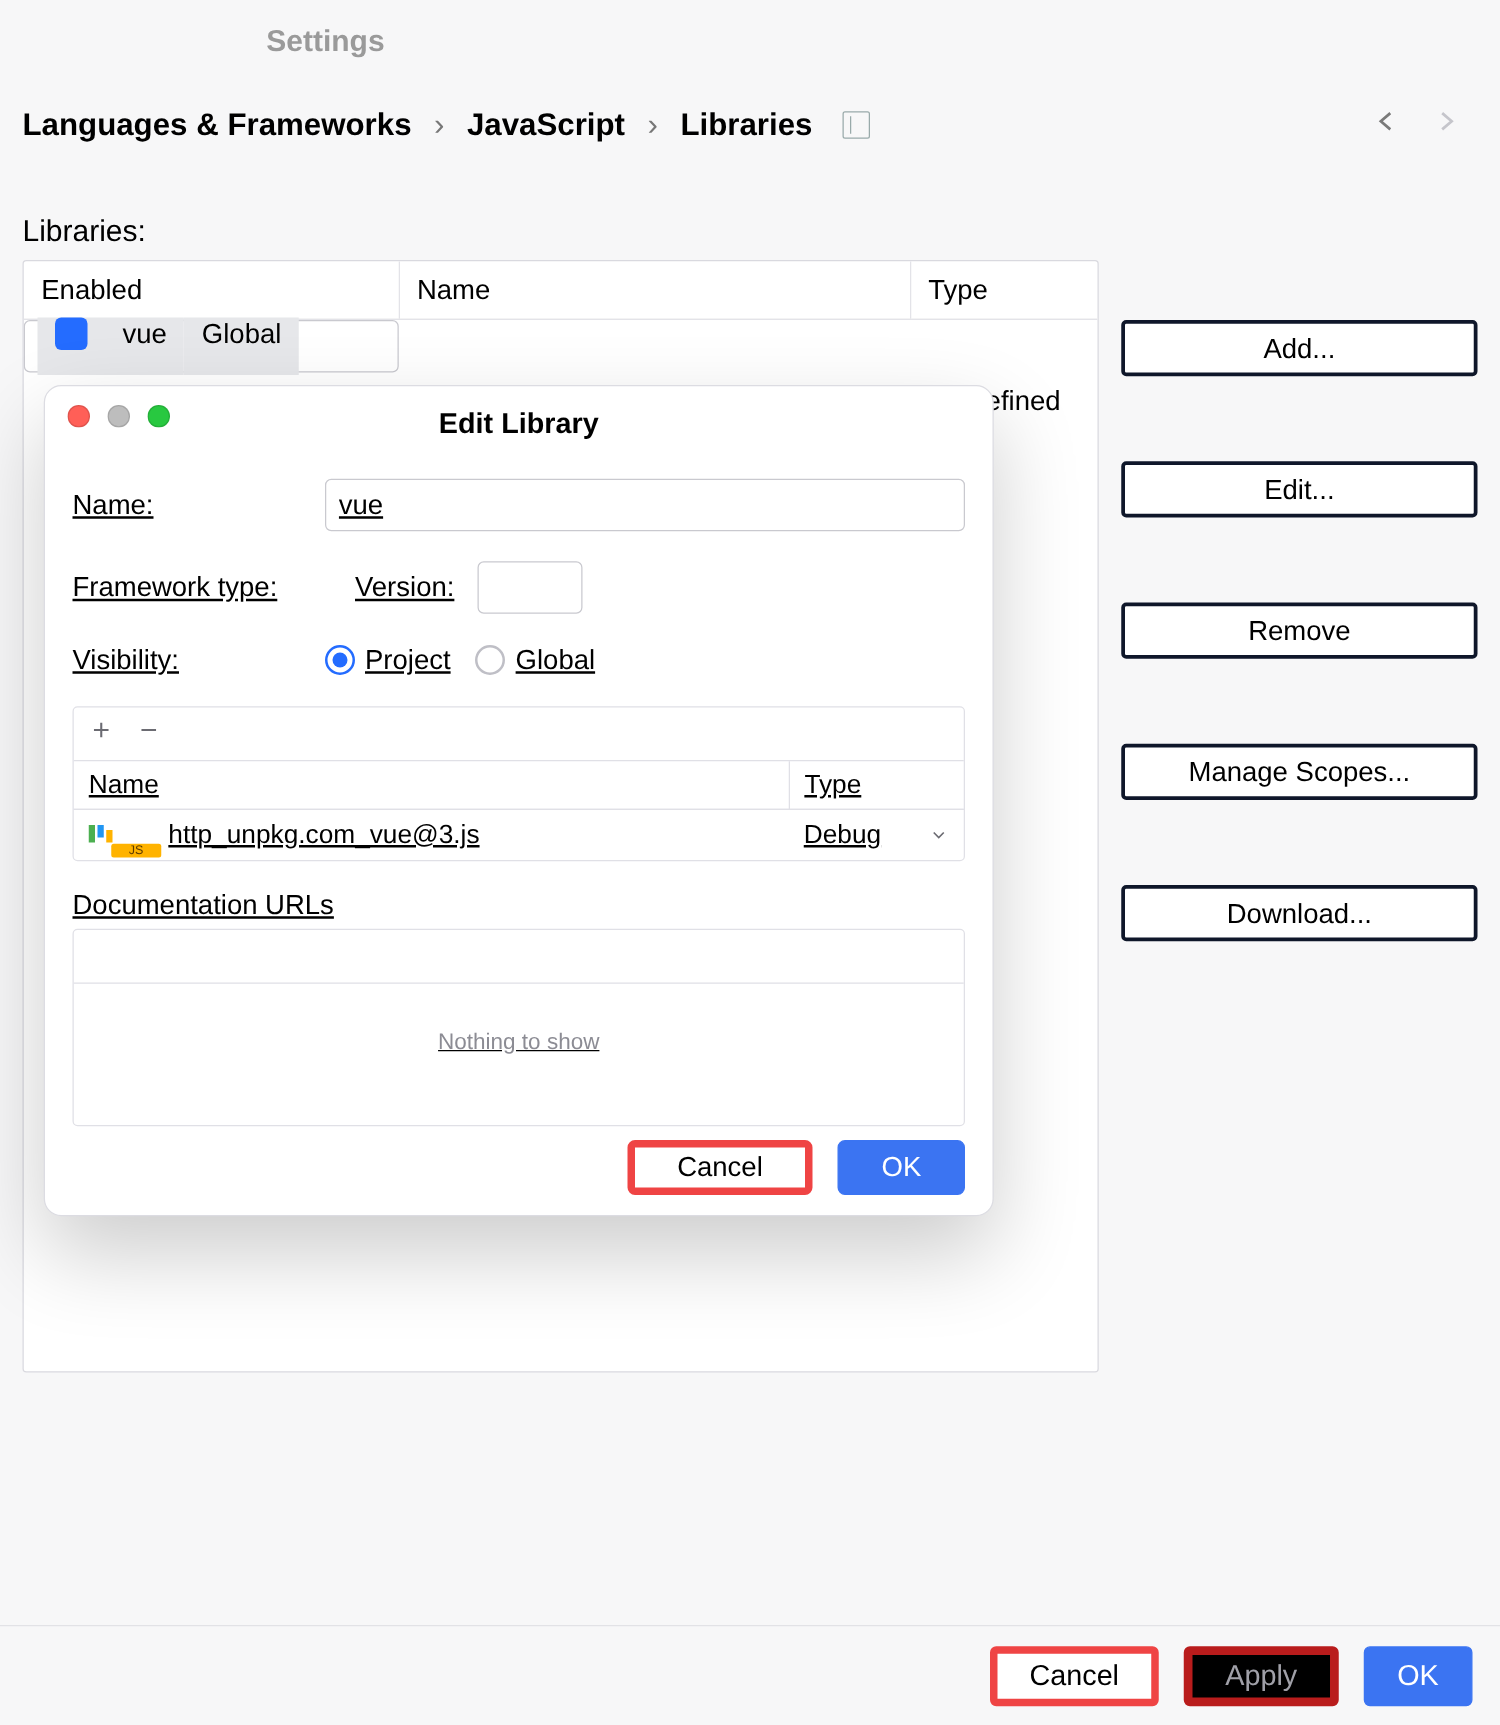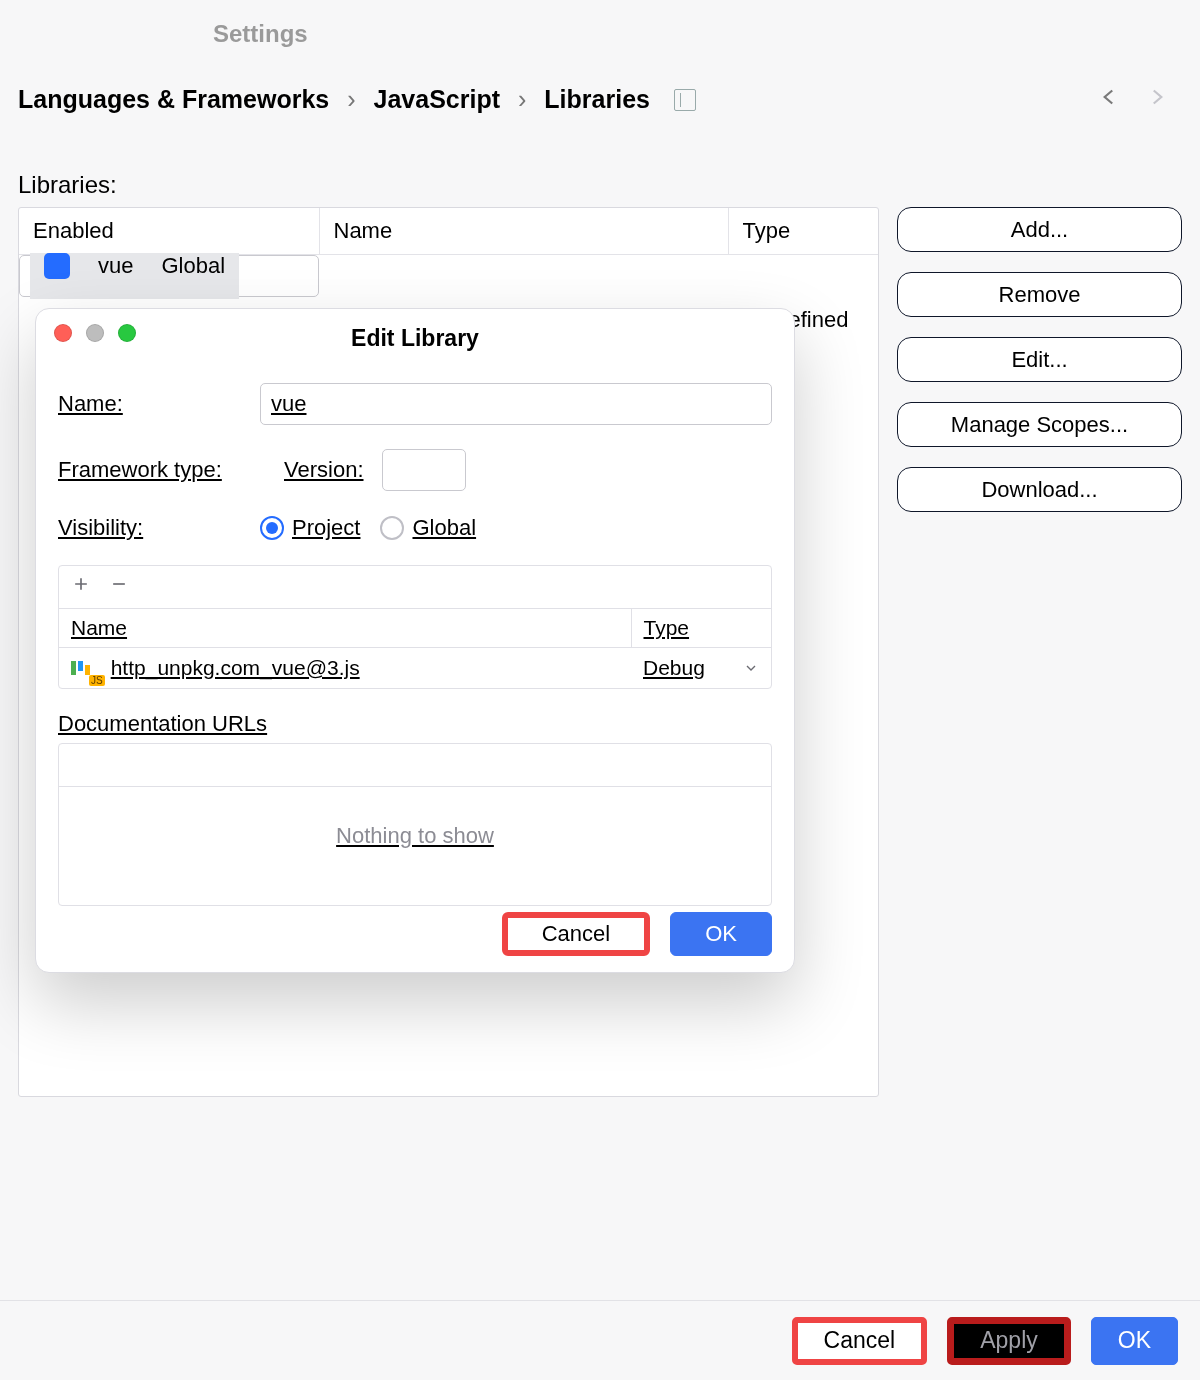--- a/index.html
+++ b/index.html
@@ -17,21 +17,21 @@
   .bc-icon::after { content:""; display:block; width:8px; height:14px; border-left:1.5px solid #9aa; }
   .nav-arrows { display:flex; gap:22px; color:#7a7a7a; padding-right:6px;}
   .nav-arrows svg { width:26px; height:26px; }
 
   
   .content { padding: 56px 18px 0 18px; height: calc(100% - 200px); }
   .lib-label { font-size: 24px; margin-bottom: 8px; }
   .lib-row { display:flex; gap:18px; align-items:flex-start; }
   .lib-table-wrap { flex:1; border:1px solid #d9d9df; border-radius:3px; background:#fff; overflow:hidden; height:890px;}
   .lib-side { width:285px; display:flex; flex-direction:column; gap:20px; }
-  .side-btn { border:1px solid #0f172a; background:#fff; height:45px; border-radius:14px; font-size:22px; cursor:pointer; }
+  .side-btn { border:3px solid #0f172a; background:#fff; height:45px; border-radius:4px; font-size:22px; cursor:pointer;margin-top:48px; }
 
   table.libtab { width:100%; border-collapse:collapse; font-size:22px;}
   table.libtab th { text-align:left; font-weight:400; height:46px; padding:0 14px; border-bottom:1px solid #e3e3e8; color:#000;}
   table.libtab th + th { border-left:1px solid #e3e3e8;}
   table.libtab td { height:46px; padding:0 14px;}
   table.libtab tr.sel td { background:#e6e7ea;}
   table.libtab td.ck { text-align:center; }
 
   .cbx { display:inline-flex; width:26px; height:26px; border-radius:5px; align-items:center; justify-content:center; }
   .cbx.blue { background:#246cff; }
@@ -72,26 +72,26 @@
   .tool-strip .bar { display:flex; gap:18px; padding:8px 12px; border-bottom:1px solid #e0e0e6;}
   .tool-strip .bar svg { width:20px; height:20px; stroke:#6b6b72; }
   .tool-strip table { width:100%; border-collapse:collapse; font-size:21px;}
   .tool-strip th { text-align:left; font-weight:400; height:38px; padding:0 12px; border-bottom:1px solid #e0e0e6; border-right:1px solid #e0e0e6;}
   .tool-strip th:last-child{border-right:none;}
   .tool-strip td { height:40px; padding:0 12px;}
   .tool-strip td.typecell{ display:flex; align-items:center; justify-content:space-between;}
   .file-ic { display:inline-block; width:20px; height:20px; margin-right:6px; vertical-align:middle; position:relative;}
   .file-ic::before{content:""; position:absolute; left:0; top:2px; width:5px; height:14px; background:#4caf50;}
   .file-ic::after{content:""; position:absolute; left:7px; top:2px; width:5px; height:10px; background:#2196f3; box-shadow:7px 4px 0 0 #ffb300;}
-  .jsbadge{ display:inline-block; font-size:10px; background:#ffb300; color:#5c3a00; padding:0 2px; border-radius:2px; vertical-align:bottom; margin-left:-8px; margin-right:6px; position:relative; top:6px;}
+  .jsbadge{ display:inline-block; font-size:10px; background:#ffb300; color:#5c3a00; padding:0 14px; border-radius:2px; vertical-align:bottom; margin-left:-8px; margin-right:6px; position:relative; top:6px;}
 
   .doc-head { margin-top:22px; margin-bottom:6px; font-size:22px;}
   .doc-box { border:1px solid #e0e0e6; border-radius:4px;}
   .doc-box .bar { display:flex; gap:22px; padding:8px 12px; border-bottom:1px solid #e0e0e6;}
-  .doc-empty { text-align:center; color:#8c8c94; padding:36px 0 56px 0; font-size:22px;}
+  .doc-empty { text-align:center; color:#8c8c94; padding:36px 0 56px 0; font-size:18px;}
 
   .dlg-footer { position:absolute; bottom:16px; right:22px; display:flex; gap:20px;}
   .dlg-footer .btn { height:44px; padding:0 34px; font-size:22px; border-radius:6px; cursor:pointer;}
 
   .chev { stroke:#6b6b72; }
 </style>
 </head>
 <body>
 <div class="app">
 
@@ -141,22 +141,22 @@
           <tr>
             <td class="ck"><span class="cbx minus"></span></td>
             <td>HTML</td>
             <td>Predefined</td>
           </tr>
         </tbody>
       </table>
     </div>
     <div class="lib-side">
       <button class="side-btn">Add...</button>
+      <button class="side-btn">Edit...</button>
       <button class="side-btn">Remove</button>
-      <button class="side-btn">Edit...</button>
       <button class="side-btn">Manage Scopes...</button>
       <button class="side-btn">Download...</button>
     </div>
   </div>
 </div>
 
 <div class="dialog">
   <div class="dlg-titlebar">
     <div class="traffic">
       <span class="tl red"></span>

